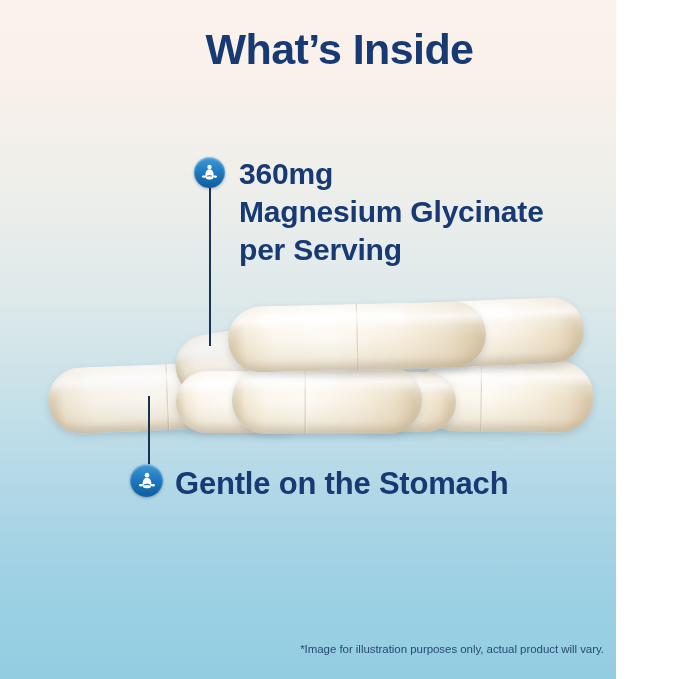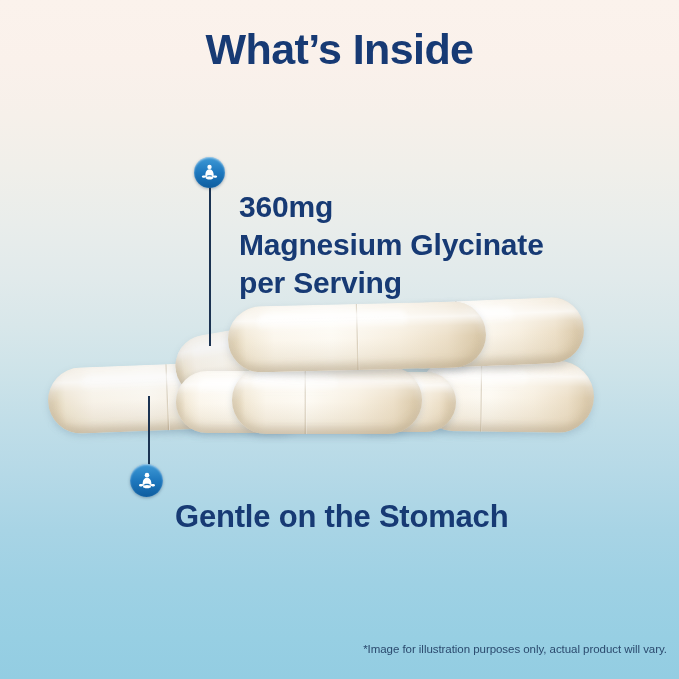--- a/index.html
+++ b/index.html
@@ -7,21 +7,21 @@
     margin: 0;
     padding: 0;
     background: #ffffff;
   }
   body {
     font-family: "Liberation Sans", sans-serif;
   }
 
   #poster {
     position: relative;
-    width: 679px;
+    width: 616px;
     height: 679px;
     overflow: hidden;
     background: linear-gradient(to bottom,
         #fbf2ec 0%,
         #faf1eb 9%,
         #f6f0ea 17%,
         #f0efea 25%,
         #e9edeb 33%,
         #e1eaeb 41%,
         #d8e7ea 48%,
@@ -231,21 +231,20 @@
   .badge svg { display: block; }
 
   .callout-text {
     position: absolute;
     color: #173a74;
     font-weight: bold;
     z-index: 9;
     line-height: 1.26;
     white-space: pre-line;
     letter-spacing: -0.2px;
-    margin-top: 33px;
   }
   #callout-text-top {
     left: 239px;
     top: 155px;
     font-size: 30px;
   }
   #callout-text-bottom {
     left: 175px;
     top: 464px;
     font-size: 31px;

